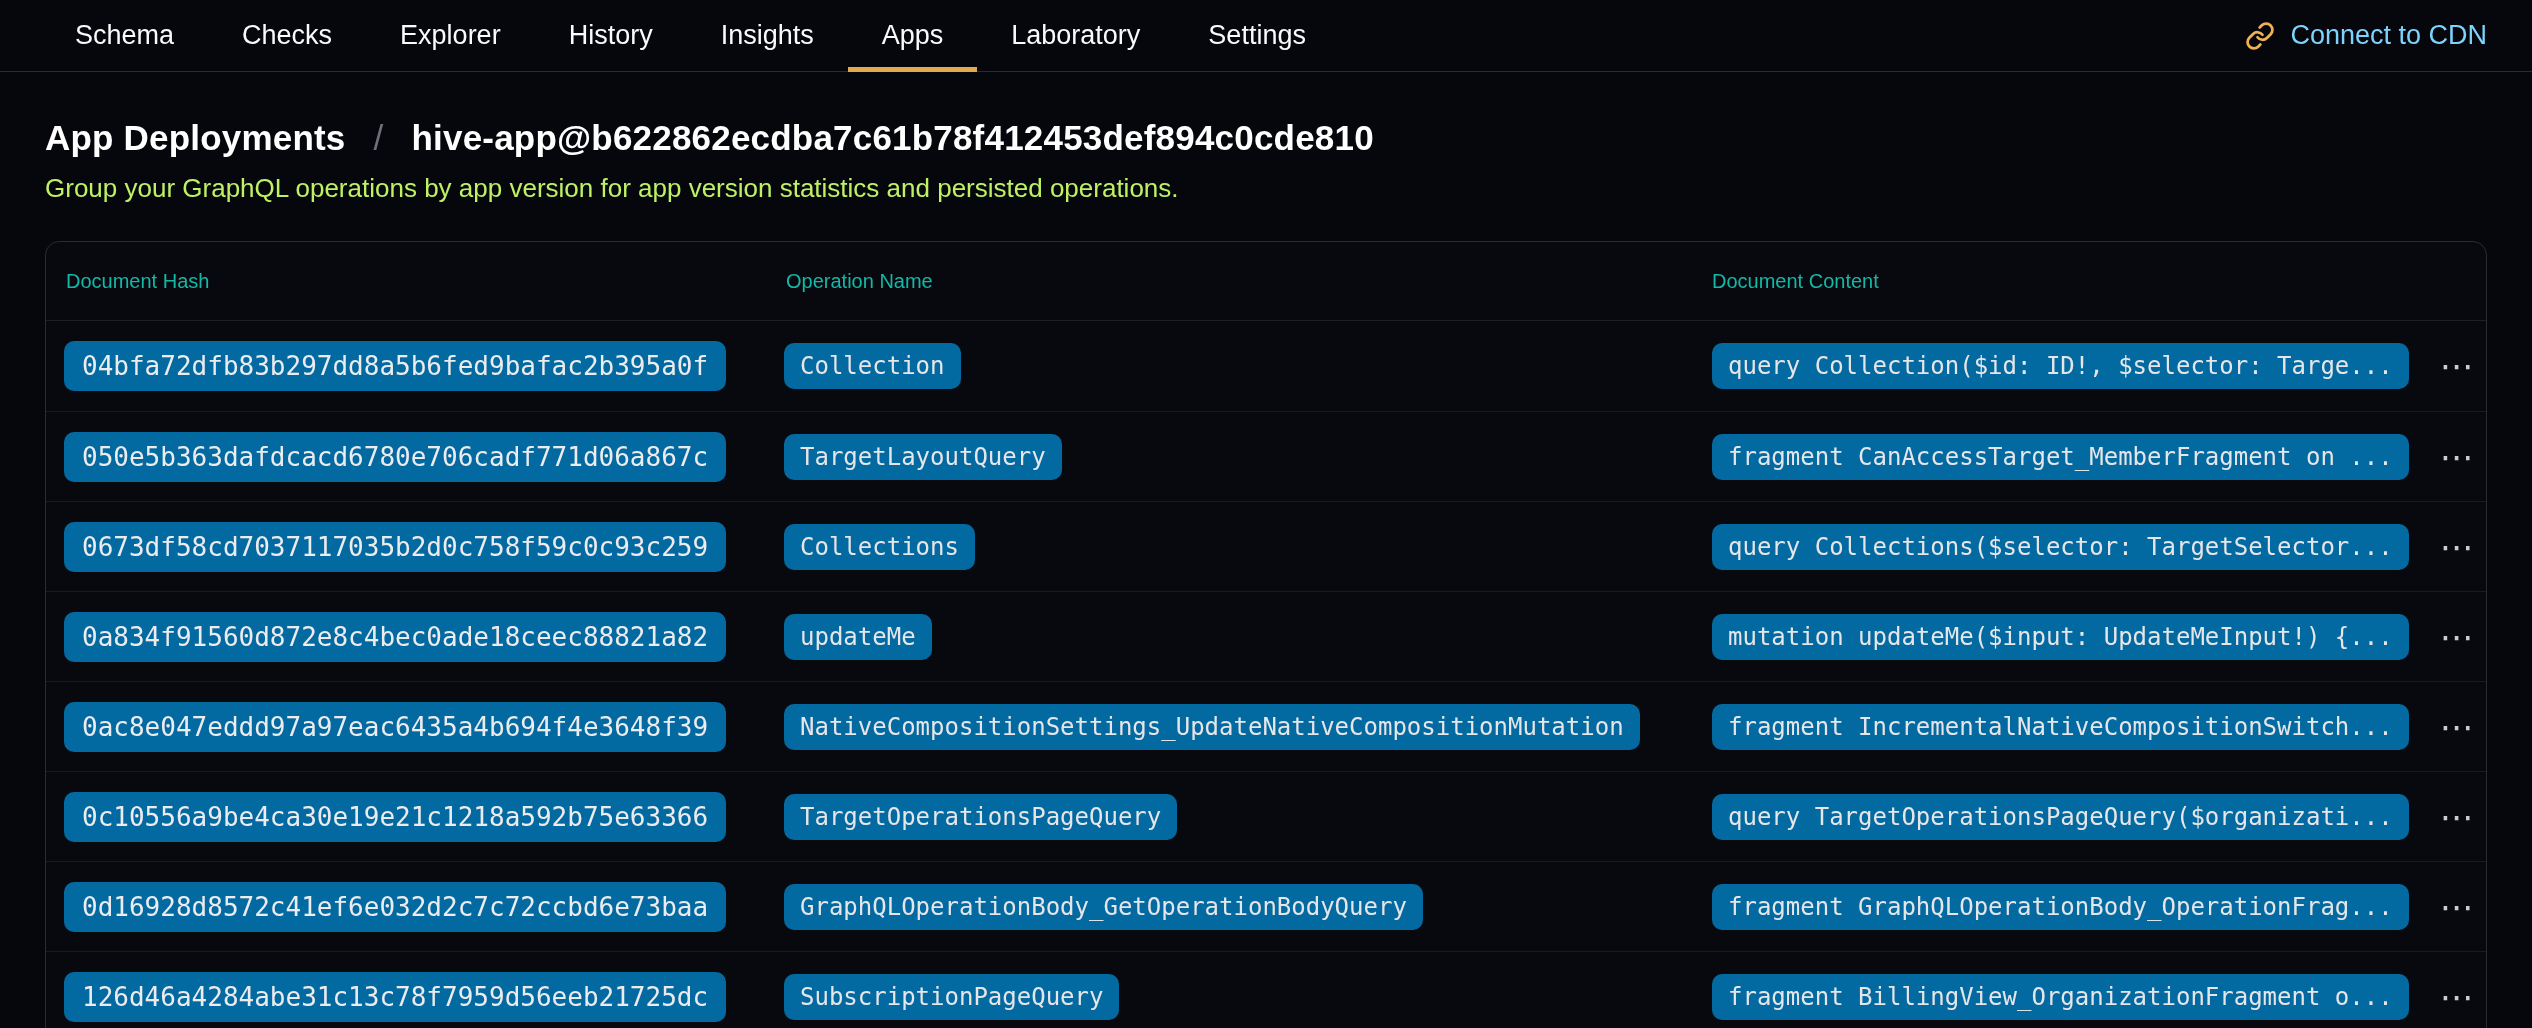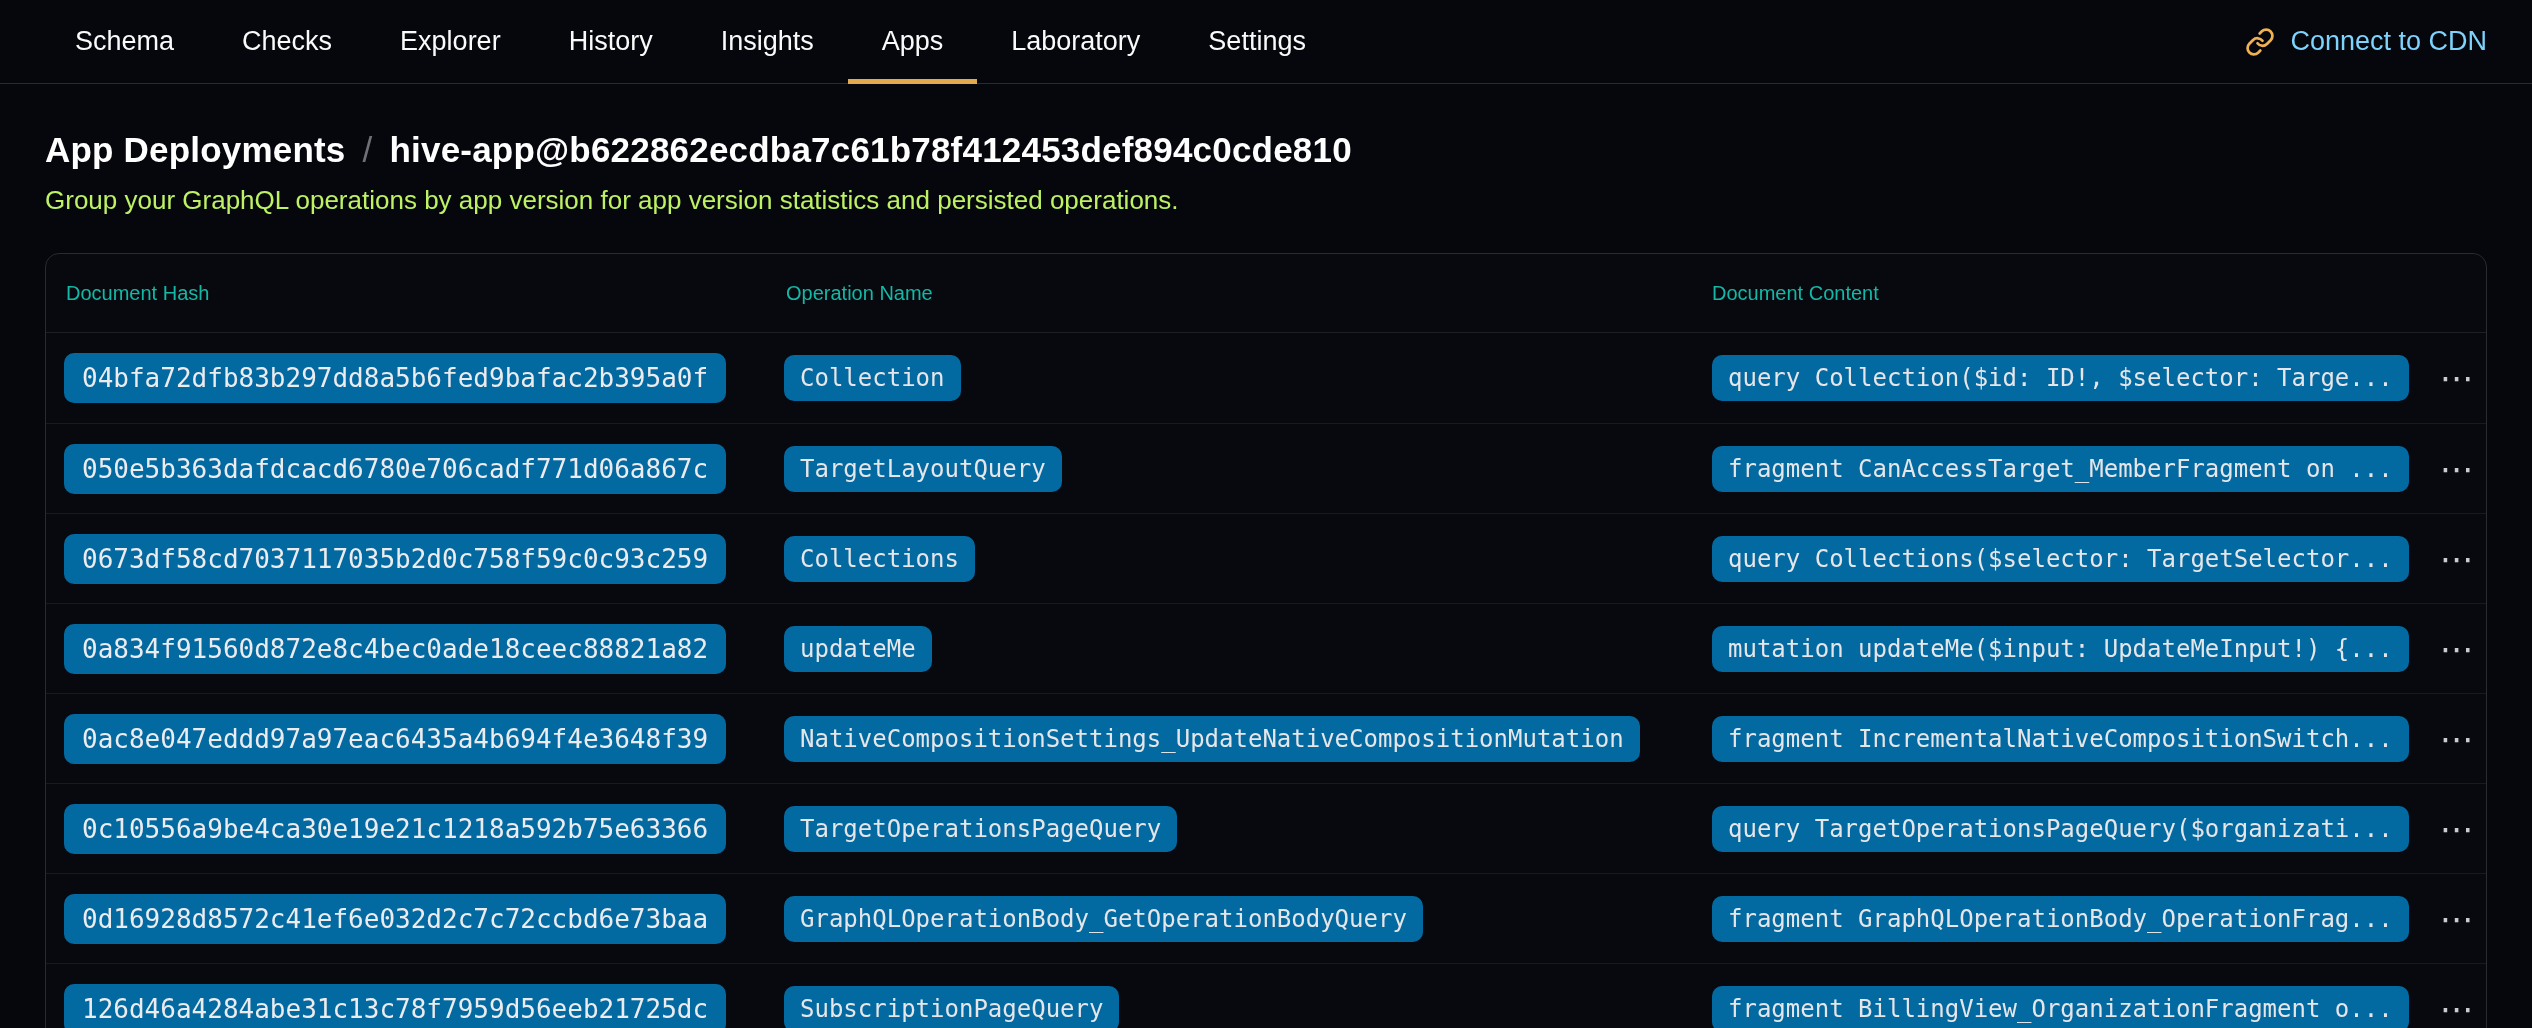--- a/index.html
+++ b/index.html
@@ -6,21 +6,21 @@
   html, body { background: #05070d; }
   body {
     width: 2532px; height: 1028px; overflow: hidden; position: relative;
     font-family: "Liberation Sans", sans-serif;
     color: #fafafa;
   }
 
   
   .topnav {
     display: flex; align-items: center;
-    height: 84px; padding: 0 45px 0 41px;
+    height: 72px; padding: 0 45px 0 41px;
     border-bottom: 1px solid #2e2a25;
     background: #05070d;
     text-align: center;
   }
   .tabs { display: flex; align-items: stretch; height: 100%; }
   .tab {
     position: relative; display: flex; align-items: center;
     padding: 0 34px; height: 100%;
     font-size: 27px; font-weight: 500; color: #fafafa;
     text-decoration: none; cursor: pointer; white-space: nowrap;
@@ -33,21 +33,21 @@
     margin-left: auto; display: flex; align-items: center; gap: 15px;
     color: #7dd3fc; font-size: 27px; font-weight: 500;
     text-decoration: none; cursor: pointer; white-space: nowrap;
   }
   .cdn-link svg { display: block; }
 
   
   .page { padding: 0 45px; }
   .page-title {
     margin-top: 46px;
-    display: flex; align-items: baseline; gap: 17px;
+    display: flex; align-items: baseline; gap: 28px;
     font-size: 35px; font-weight: 600; color: #ffffff; letter-spacing: .2px;
   }
   .page-title .crumb-sep { color: #6f6f77; font-weight: 400; }
   .page-subtitle { margin-top: 15px; font-size: 26px; color: #bef264; }
 
   
   .deploy-table {
     margin-top: 37px;
     border: 1px solid #2a2a30; border-radius: 14px;
     background: #07090f;

